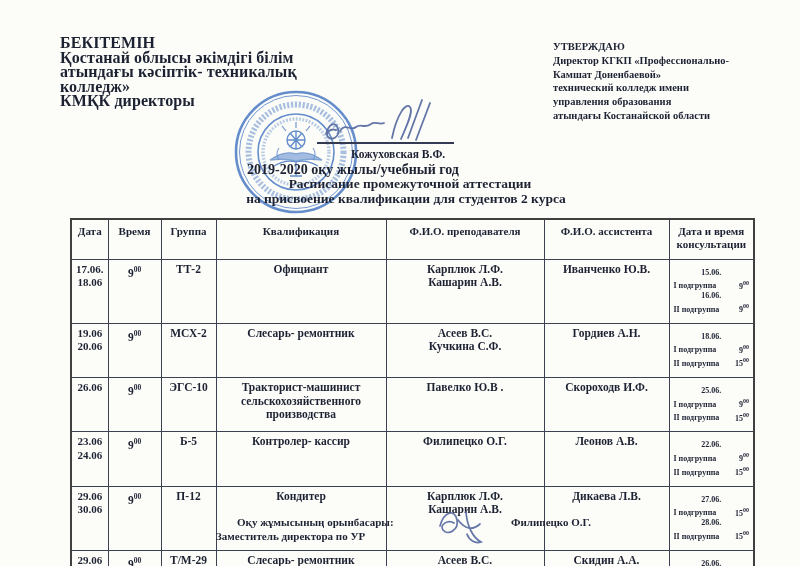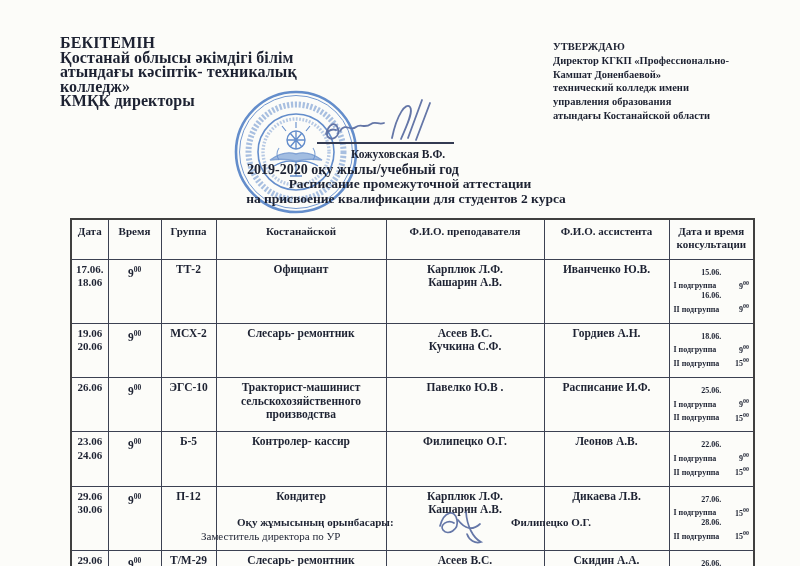--- a/index.html
+++ b/index.html
@@ -48,21 +48,21 @@
   td.c-date-col { font-size:11px; }
   td.c-time-col sup { font-size:7.5px; }
   td.c-consult {
     font-size:8px; line-height:10px; vertical-align:middle; padding:8px 4px;
   }
   .c-consult .c-line { display:flex; justify-content:space-between; align-items:baseline; }
   .c-consult .c-center { text-align:center; }
   .c-consult sup { font-size:6px; }
 
   .footer-line1 { position:absolute; left:237px; top:516px; font-weight:bold; font-size:11px; }
-  .footer-line2 { position:absolute; left:201px; top:530px; font-weight:normal; font-size:11px; }
+  .footer-line2 { position:absolute; left:216px; top:530px; font-weight:bold; font-size:11px; }
   .footer-name  { position:absolute; left:511px; top:516px; font-weight:bold; font-size:11px; }
   .sig-footer { position:absolute; left:428px; top:500px; width:72px; height:56px; }
 </style>
 </head>
 <body>
 
 <div class="scan-edge"></div>
 
 <div class="approve-left">
     <div>БЕКІТЕМІН</div>
@@ -126,21 +126,21 @@
     <col style="width:170px">
       <col style="width:158px">
       <col style="width:125px">
       <col style="width:85px">
   </colgroup>
   <thead>
       <tr style="height:40px">
         <th>Дата</th>
         <th>Время</th>
         <th>Группа</th>
-        <th>Костанайской</th>
+        <th>Квалификация</th>
         <th>Ф.И.О. преподавателя</th>
         <th>Ф.И.О. ассистента</th>
         <th>Дата и время консультации</th>
       </tr>
     </thead>
   <tbody>
       <tr style="height: 47px;">
         <td class="c-date-col">
           <div>17.06.</div>
           <div>18.06</div>
@@ -199,21 +199,21 @@
         <td class="c-date-col">
           <div>26.06</div>
         </td>
         <td class="c-time-col"><span>9</span><sup>00</sup></td>
         <td>ЭГС-10</td>
         <td>Тракторист-машинист сельскохозяйственного производства</td>
         <td>
           <div>Павелко Ю.В .</div>
         </td>
         <td>
-          <div>Расписание И.Ф.</div>
+          <div>Скороходв И.Ф.</div>
         </td>
         <td class="c-consult">
           <div class="c-center">25.06.</div>
           <div class="c-line">
             <span>I подгруппа</span>
             <span><span>9</span><sup>00</sup></span>
           </div>
           <div class="c-line">
             <span>II подгруппа</span>
             <span><span>15</span><sup>00</sup></span>

